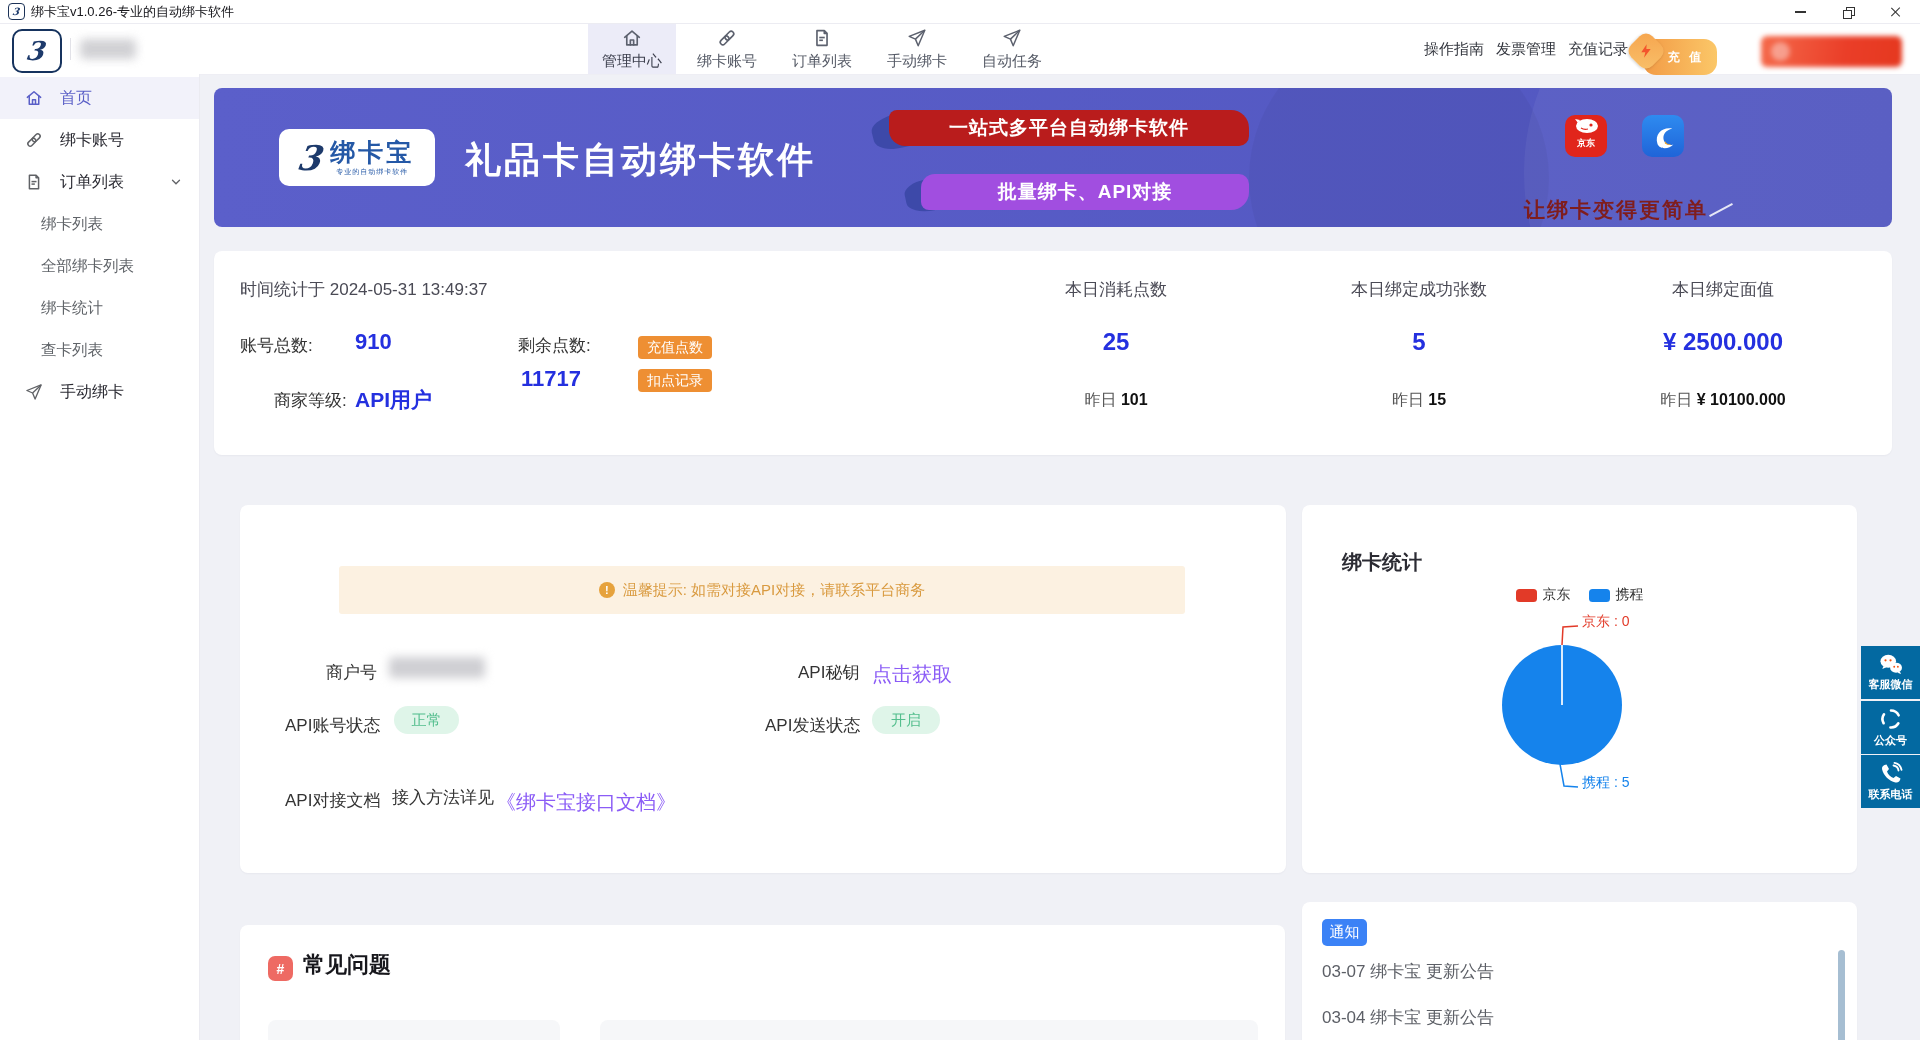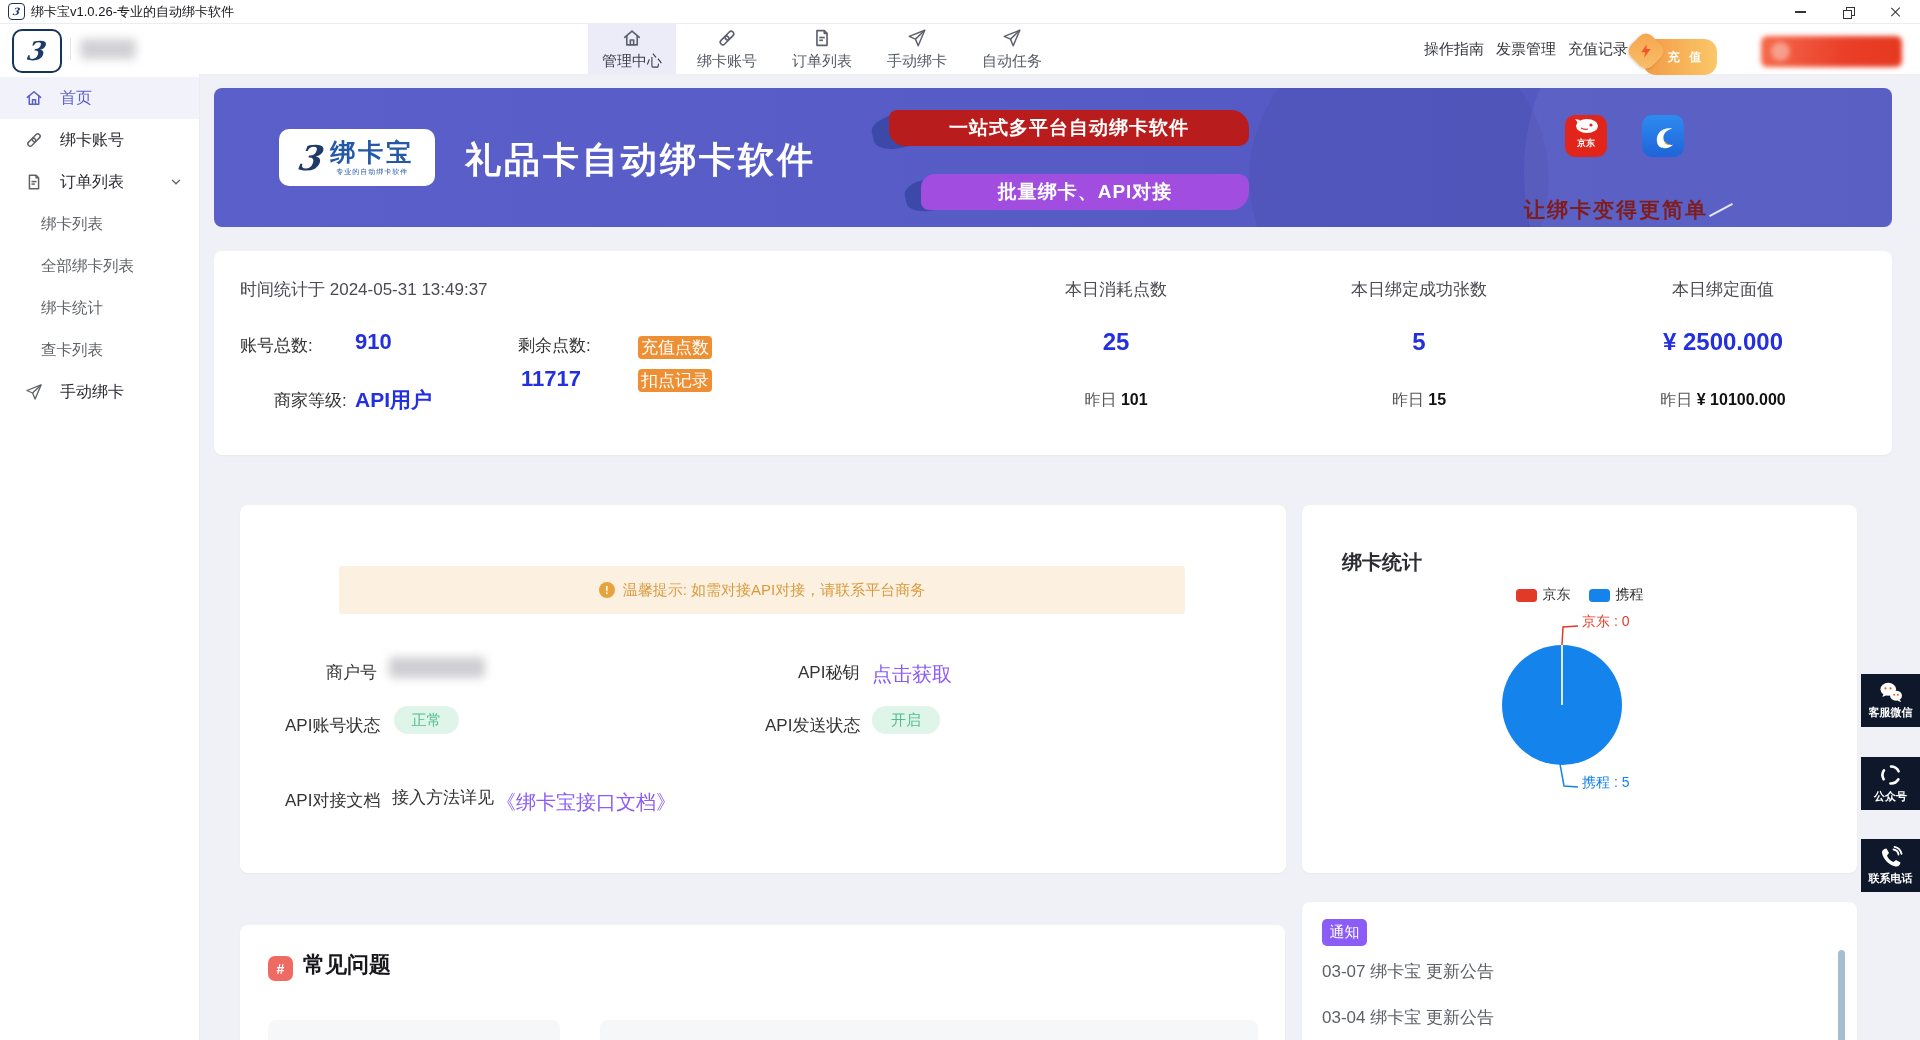--- a/index.html
+++ b/index.html
@@ -84,21 +84,21 @@
   .jd-label{color:#fff;font-size:9px;font-weight:bold;line-height:1;margin-top:-2px;}
   .ctrip-icon{left:1642px;top:115px;background:linear-gradient(180deg,#2E8BF0,#1F64D8);
               display:flex;align-items:center;justify-content:center;}
   .tagline{left:1524px;top:196px;font-size:21px;font-weight:bold;color:#7f1d1d;letter-spacing:2px;}
   .tag-slash{left:1708px;top:209px;width:26px;height:2px;background:rgba(255,255,255,.85);transform:rotate(-28deg);}
   
   .stats-card{left:214px;top:251px;width:1678px;height:204px;}
   .stat-time{left:240px;top:278px;font-size:17px;color:#4A4A55;}
   .stat-label{font-size:17px;color:#333;}
   .stat-blue{color:#2430DF;font-weight:bold;}
-  .mini-btn{width:74px;height:23px;background:#EE8F33;border-radius:4px;color:#fff;font-size:17px;
+  .mini-btn{width:74px;height:23px;background:#EE8F33;border-radius:4px;color:#fff;font-size:14px;
             display:flex;align-items:center;justify-content:center;cursor:pointer;}
   .stat-col{width:300px;text-align:center;position:absolute;}
   .stat-col .head{font-size:17px;color:#4A4A55;}
   .stat-col .val{font-size:24px;font-weight:bold;color:#2430DF;margin-top:27px;}
   .stat-col .prev{font-size:16px;color:#555;margin-top:34px;}
   .stat-col .prev b{color:#111;}
   
   .api-card{left:240px;top:505px;width:1046px;height:368px;}
   .tip-bar{left:339px;top:566px;width:846px;height:48px;background:#FCF1E1;border-radius:3px;
            display:flex;align-items:center;justify-content:center;gap:8px;}
@@ -120,28 +120,28 @@
   .callout{position:absolute;font-size:14px;}
   .pie{left:1502px;top:645px;width:120px;height:120px;border-radius:50%;background:#1583EC;}
   .pie-notch{left:1561px;top:645px;width:1.5px;height:60px;background:rgba(255,255,255,.85);}
   
   .faq-card{left:240px;top:925px;width:1045px;height:260px;}
   .faq-icon{left:268px;top:956px;width:25px;height:25px;border-radius:7px;background:#EE6A63;color:#fff;
             font-size:14px;font-weight:bold;display:flex;align-items:center;justify-content:center;}
   .faq-title{left:303px;top:950px;font-size:22px;font-weight:bold;color:#17171C;}
   .faq-strip{top:1020px;height:60px;background:#F6F7F9;border-radius:8px;position:absolute;}
   .notice-card{left:1302px;top:902px;width:555px;height:260px;}
-  .notice-badge{left:1322px;top:919px;width:45px;height:27px;border-radius:5px;background:#8b5cf6;color:#fff;
+  .notice-badge{left:1322px;top:919px;width:45px;height:27px;border-radius:5px;background:#3b82f6;color:#fff;
                 font-size:15px;display:flex;align-items:center;justify-content:center;font-family:Liberation Serif, serif;}
   .notice-item{left:1322px;font-size:17px;color:#5C5F66;cursor:pointer;}
   .notice-scrollbar{left:1838px;top:950px;width:7px;height:120px;border-radius:4px;background:#A6BED2;cursor:pointer;}
   
   .float-menu{left:1861px;top:646px;width:59px;position:absolute;display:flex;flex-direction:column;gap:1.5px;}
-  .float-btn{height:53px;background:#0f172a;display:flex;flex-direction:column;align-items:center;
-             justify-content:center;gap:2px;cursor:pointer;margin-top:28px;}
+  .float-btn{height:53px;background:#0369a1;display:flex;flex-direction:column;align-items:center;
+             justify-content:center;gap:2px;cursor:pointer;}
   .float-btn span{color:#fff;font-size:11px;font-weight:bold;}
   svg{display:block;}
 </style>
 </head>
 <body>
 
 <div class="abs titlebar">
   <div class="tb-logo">
       <span class="glyph">3</span>
     </div>

